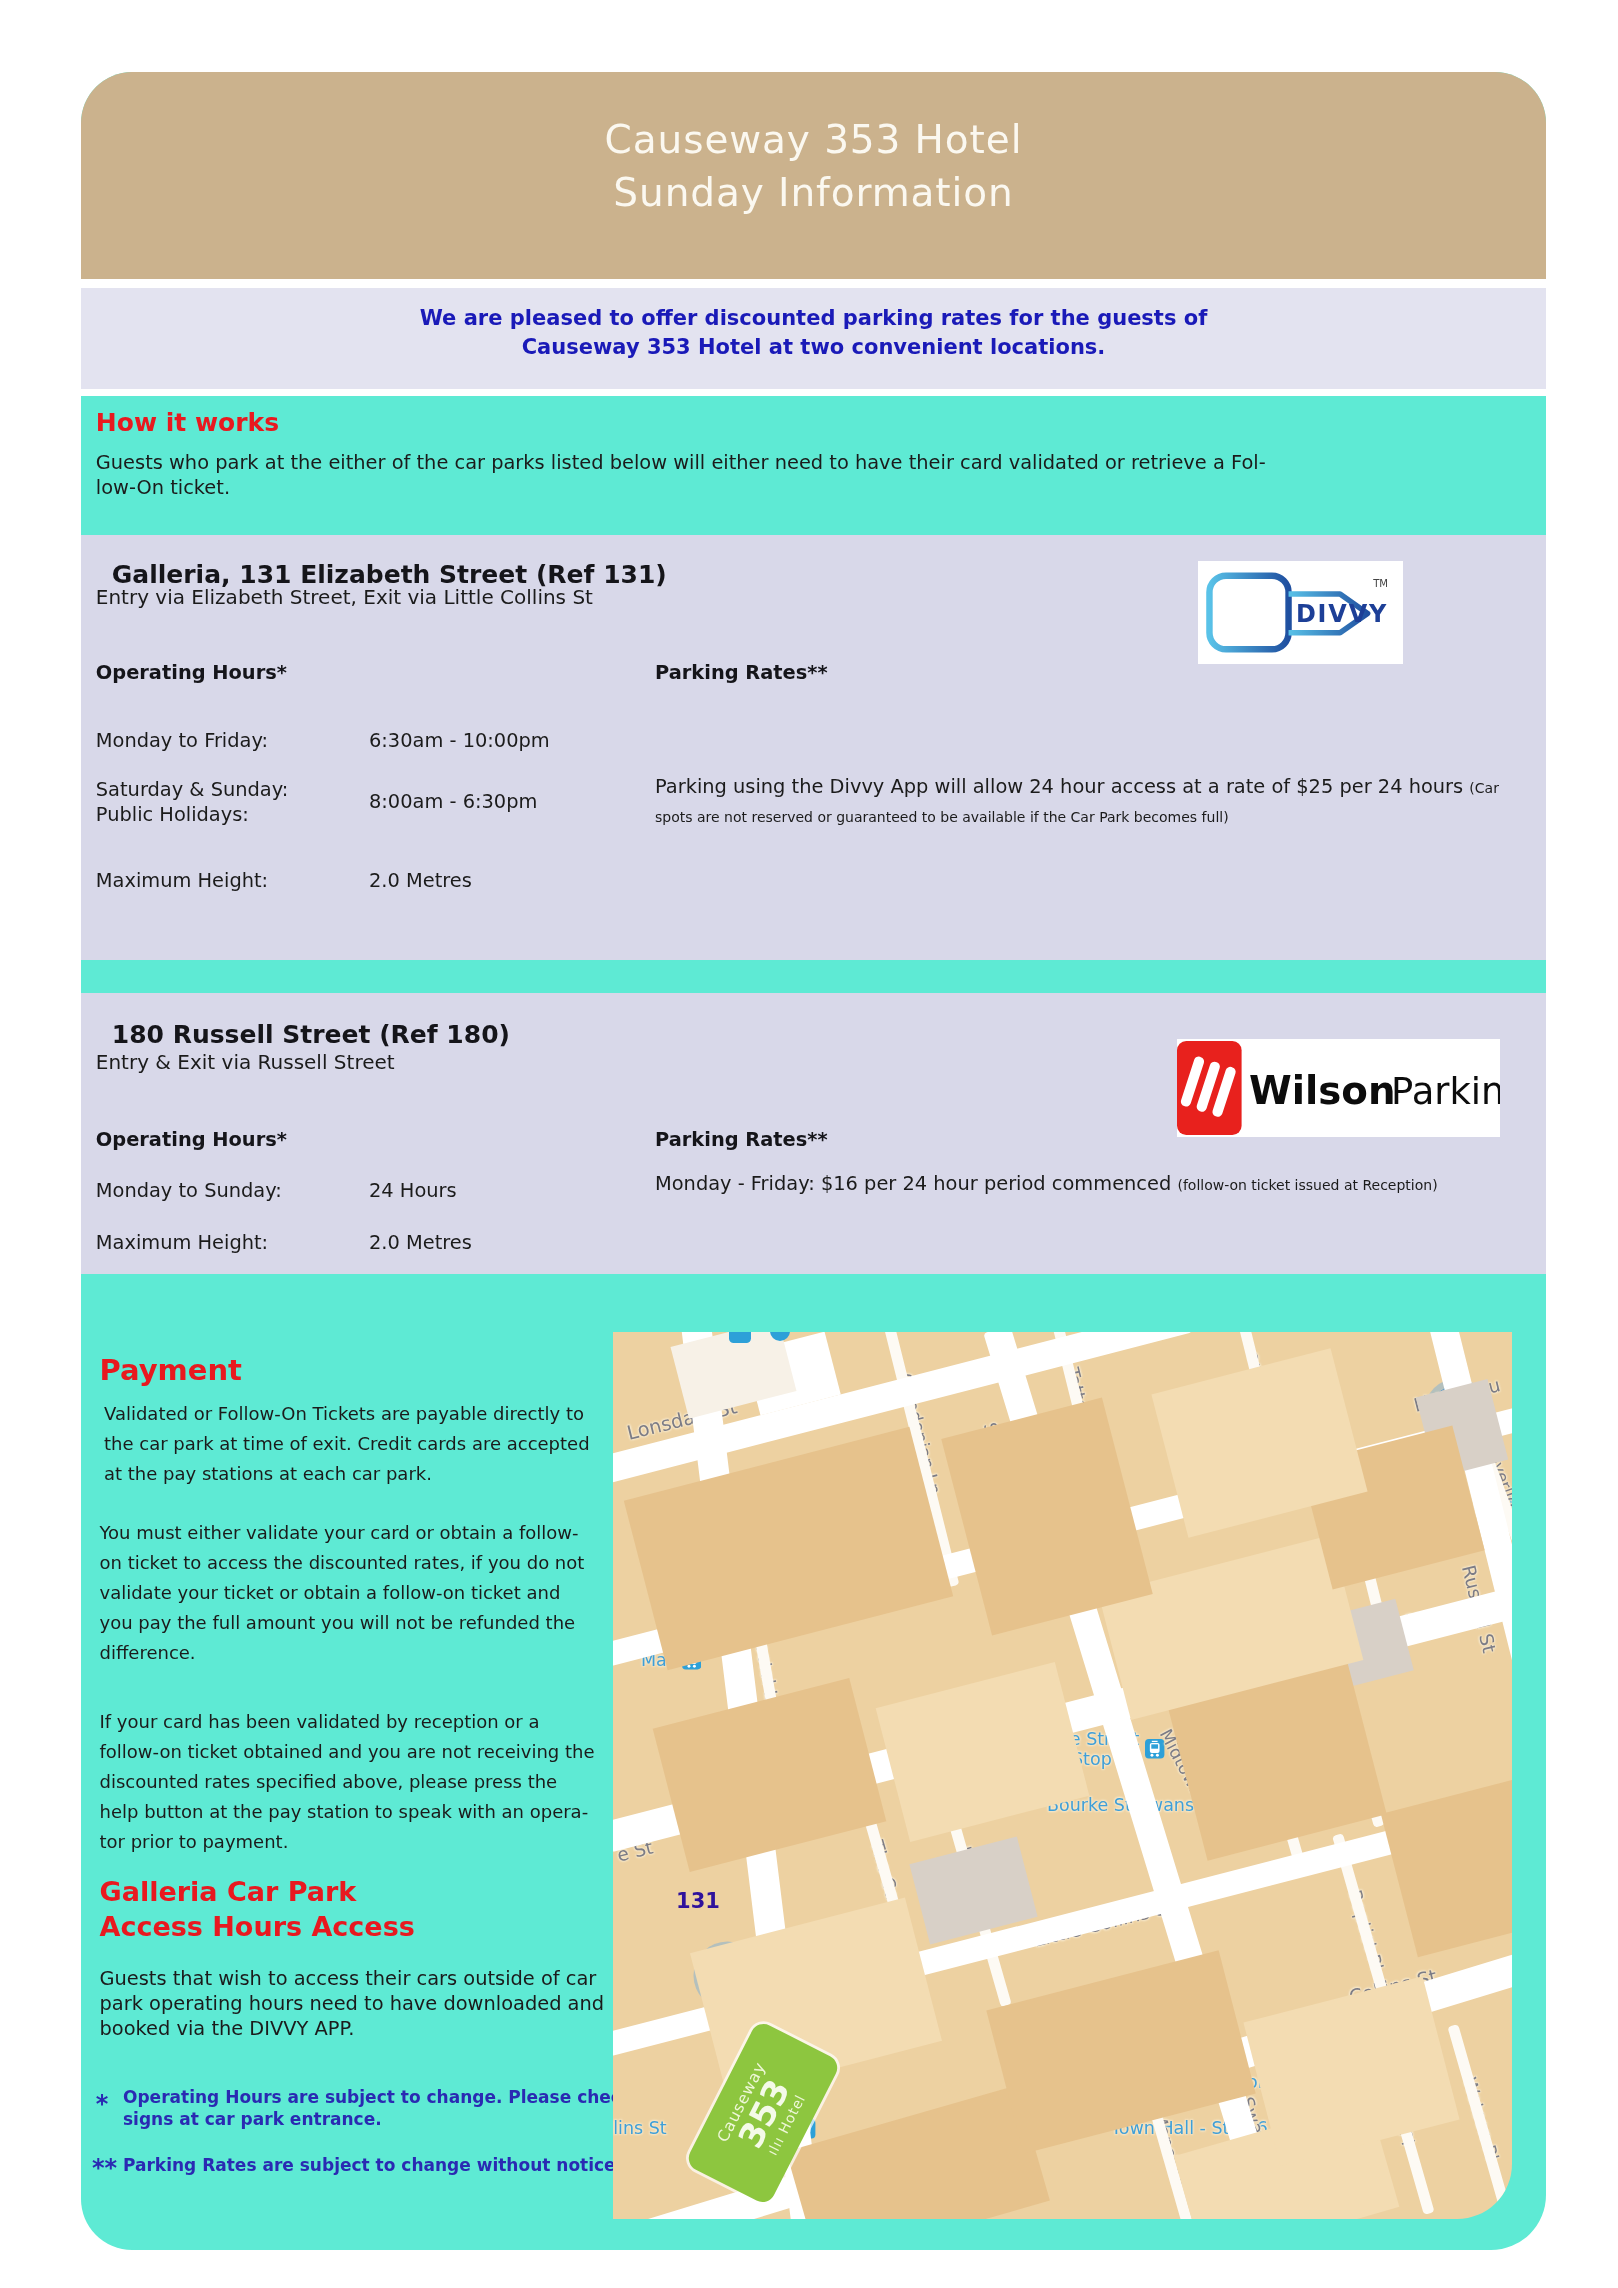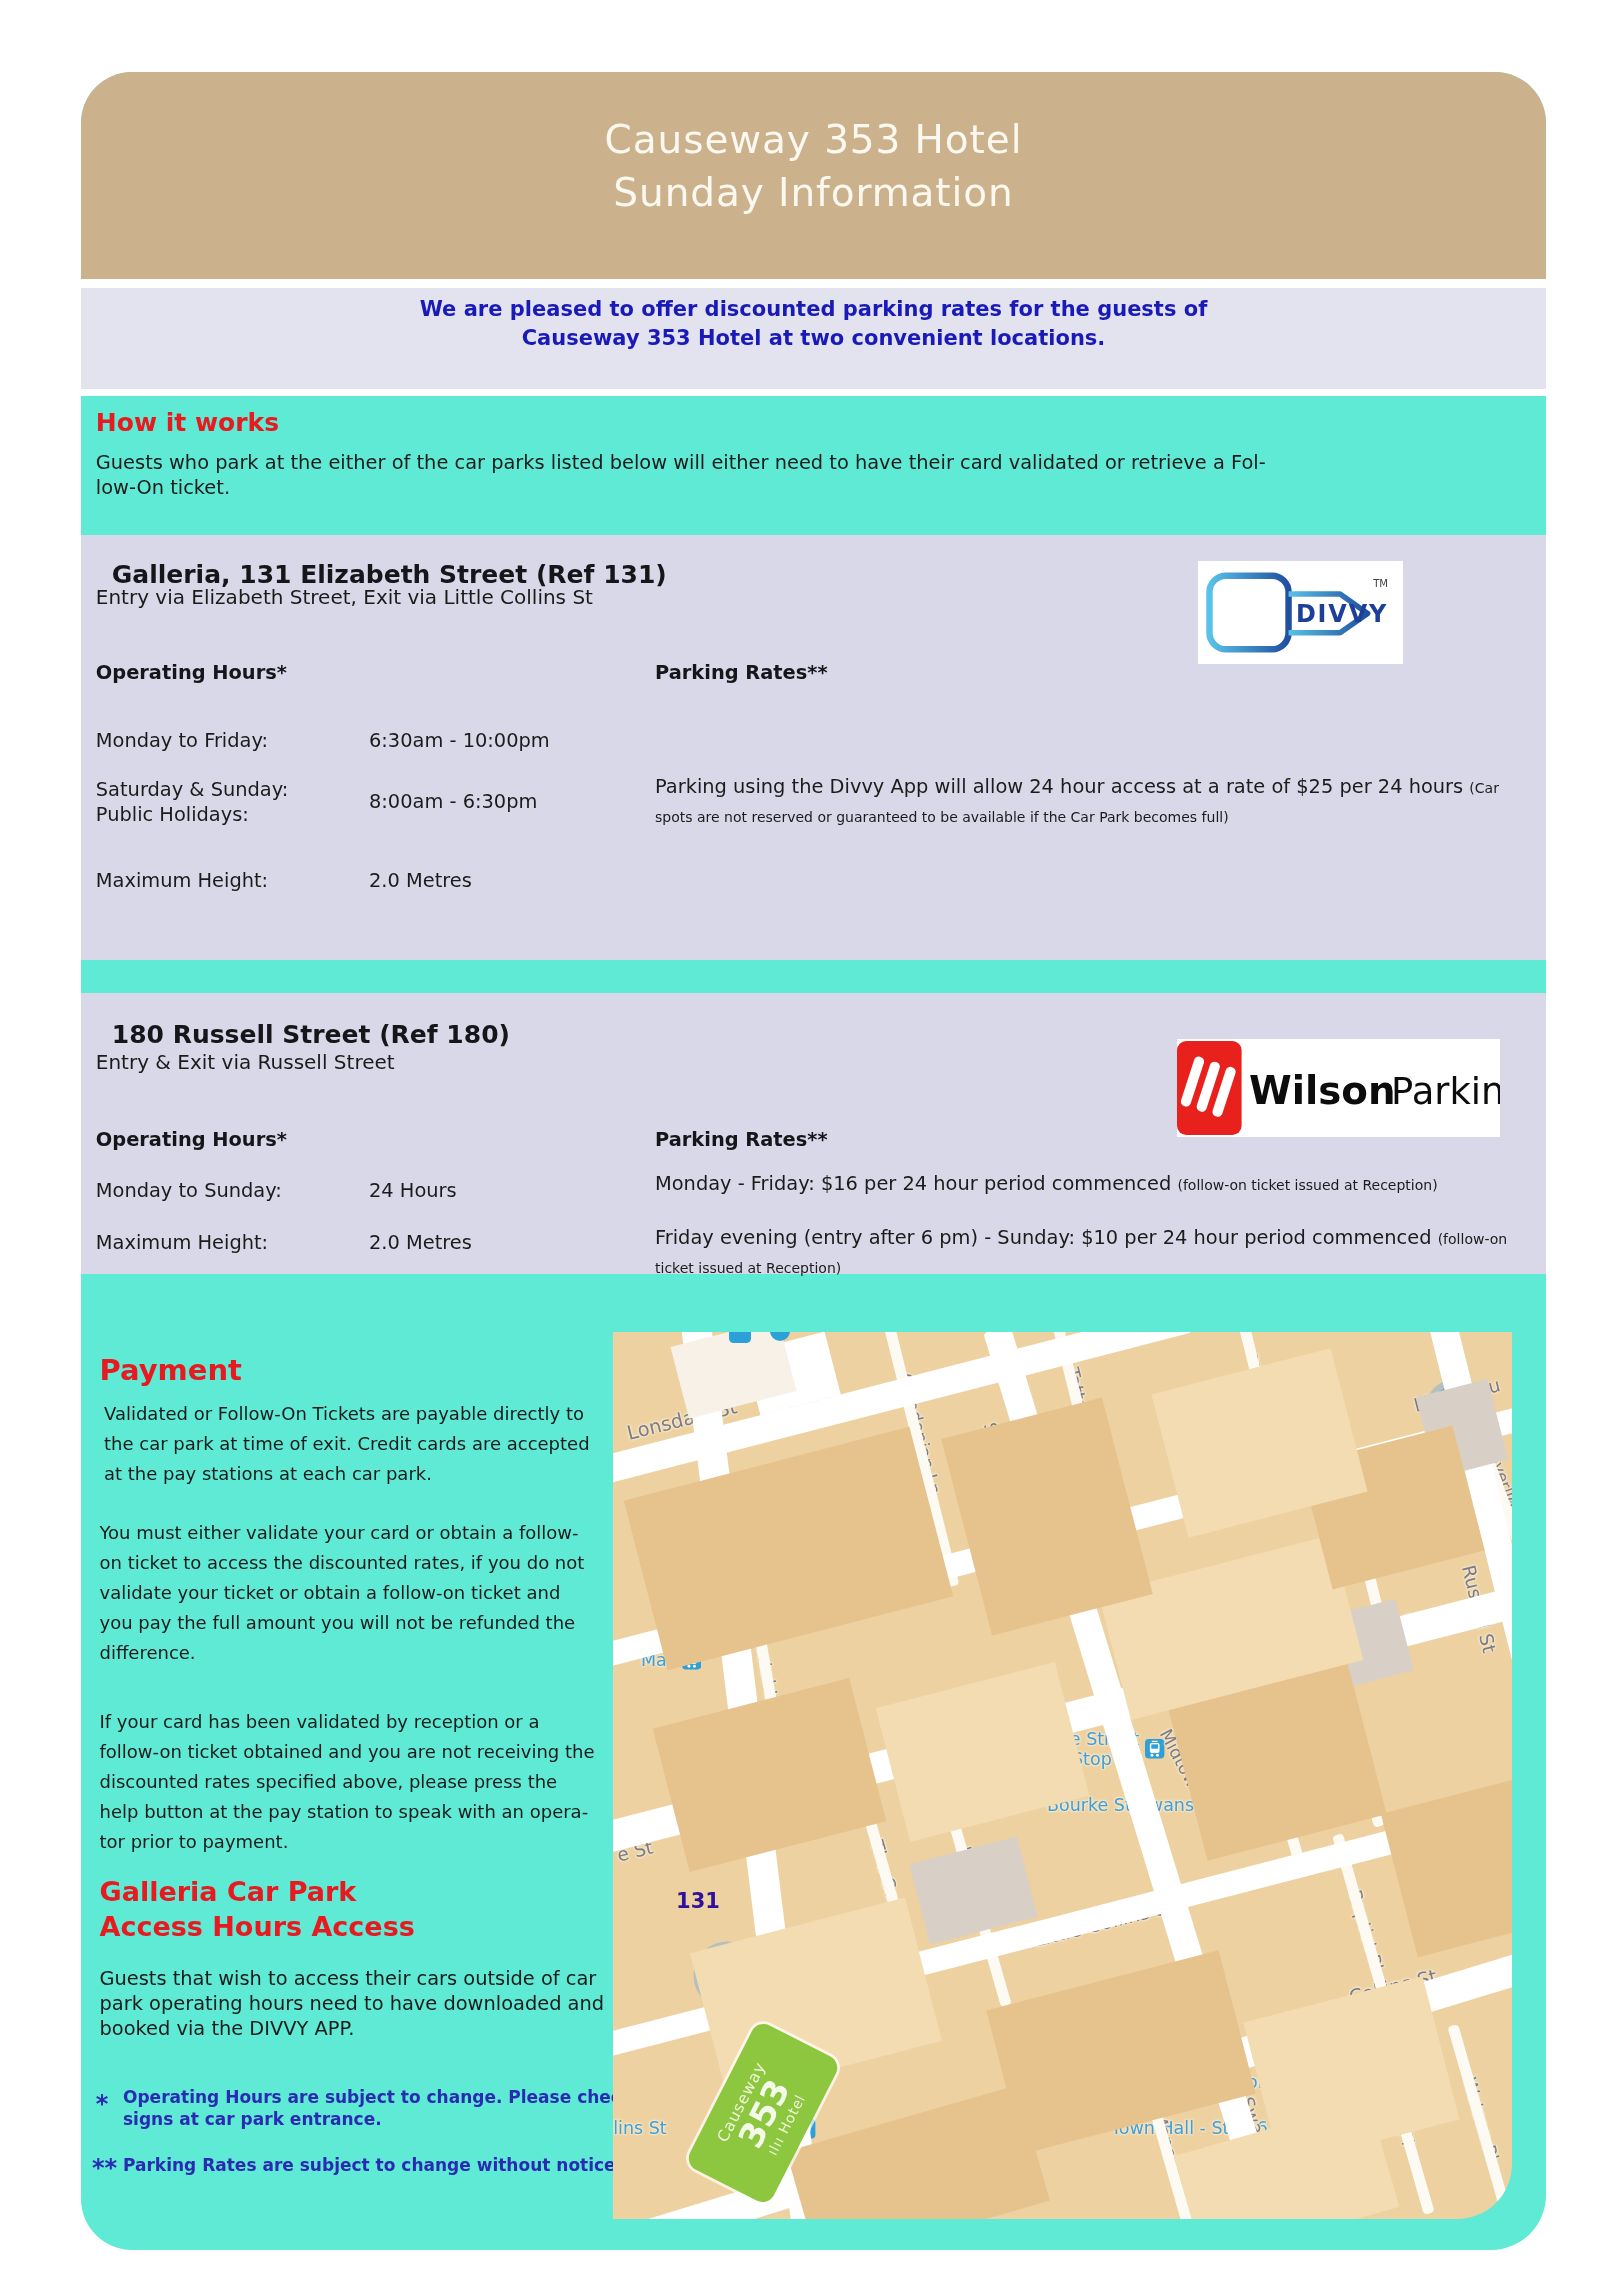--- a/index.html
+++ b/index.html
@@ -2,21 +2,21 @@
 <html style="font-size:14.8px"><head>
 <meta charset="utf-8">
 <style>
   html,body{margin:0;padding:0;background:#ffffff;}
   body{width:1619px;height:2289px;position:relative;font-family:"DejaVu Sans","Liberation Sans",sans-serif;color:#1b1b1b;}
   .card{position:absolute;left:81px;top:72px;width:1465px;height:2178px;background:#5eead4;border-radius:51px 51px 55px 51px;}
   .hdr{position:absolute;left:0;top:0;width:100%;height:207px;background:#cbb28d;border-radius:51px 51px 0 0;text-align:center;}
   .hdr .t{padding-top:41px;font-size:39px;line-height:53px;color:#fbf8f0;letter-spacing:0.9px;}
   .gapw{position:absolute;left:0;width:100%;background:#ffffff;}
   .intro{position:absolute;left:0;top:216px;width:100%;height:102px;background:#e3e3f0;text-align:center;}
-  .intro .t{padding-top:7px;font-size:21px;font-weight:bold;color:#1a1ab8;line-height:29px;}
+  .intro .t{padding-top:16px;font-size:21px;font-weight:bold;color:#1a1ab8;line-height:29px;}
   .redh{color:#e8191f;font-weight:bold;}
   .abs{position:absolute;}
   .pre{white-space:pre-line;}
   .sect{position:absolute;left:0;width:100%;background:#d8d8e9;}
   .sect h2{margin:16px;font-size:25px;font-weight:bold;color:#15151a;}
   .colhead{font-size:19.4px;font-weight:bold;color:#15151a;}
   .cell{font-size:19.4px;color:#1b1b1b;}
   .small{font-size:14px;}
   .rates{font-size:19.4px;color:#1b1b1b;line-height:27px;}
   .logo-box{position:absolute;background:#ffffff;}
@@ -119,21 +119,20 @@
 
     <div class="abs colhead" style="left:14.8px;top:135px;">Operating Hours*</div>
     <div class="abs colhead" style="left:574px;top:135px;">Parking Rates**</div>
 
     <div class="abs cell" style="left:14.8px;top:186px;">Monday to Sunday:</div>
     <div class="abs cell" style="left:288px;top:186px;">24 Hours</div>
     <div class="abs cell" style="left:14.8px;top:238px;">Maximum Height:</div>
     <div class="abs cell" style="left:288px;top:238px;">2.0 Metres</div>
 
     <div class="abs rates" style="left:574px;top:177px;width:872px;"><span>Monday - Friday: $16 per 24 hour period commenced </span><span class="small">(follow-on ticket issued at Reception)</span></div>
-    <div class="abs rates" style="left:574px;top:231px;width:872px;"><span>Friday evening (entry after 6 pm) - Sunday: $10 per 24 hour period commenced </span><span class="small">(follow-on ticket issued at Reception)</span></div>
   </div>
 
   <div class="abs redh" style="left:18.5px;top:1281px;font-size:29px;">Payment</div>
   <div class="abs pre pay-p" style="left:23px;top:1327px;">Validated or Follow-On Tickets are payable directly to
 the car park at time of exit. Credit cards are accepted
 at the pay stations at each car park.</div>
   <div class="abs pre pay-p" style="left:18.5px;top:1446px;">You must either validate your card or   obtain a follow-
 on ticket to access the  discounted rates, if you do not
 validate your ticket or obtain a follow-on ticket and
 you pay the full amount you will not be refunded the

